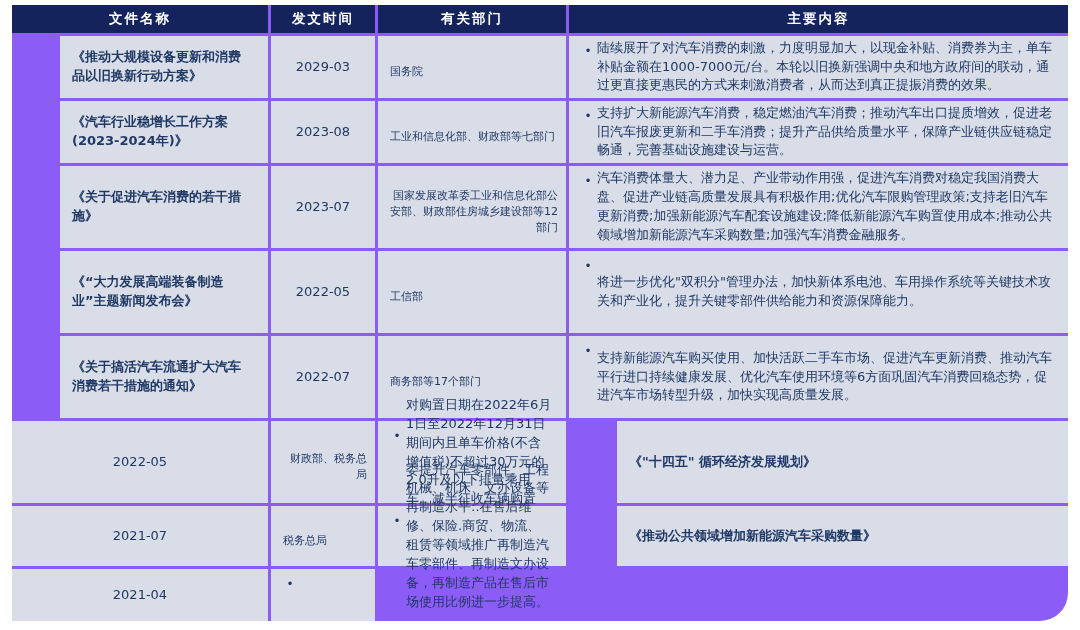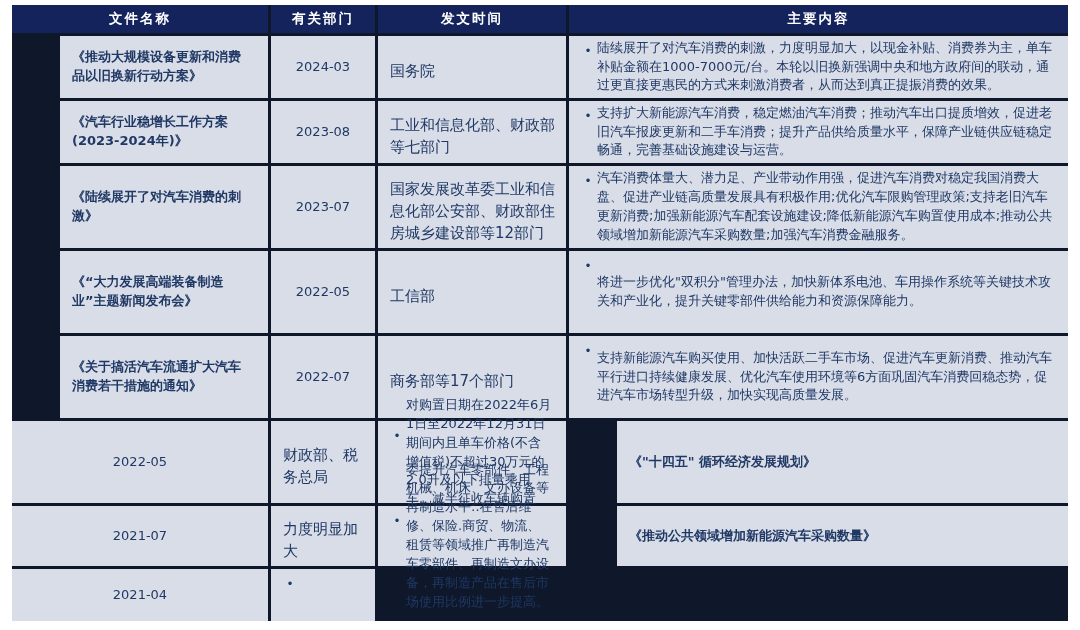--- a/index.html
+++ b/index.html
@@ -8,21 +8,22 @@
     background: #ffffff;
     font-family: "DejaVu Sans", "Liberation Sans", sans-serif;
   }
   .policy-table {
     width: 1056px;
     margin: 5px 12px;
     display: grid;
     grid-template-columns: 256px 104px 188px 1fr;
     grid-template-rows: 28px 62px 62px 82px 82px 82px 82px 60px 52px;
     gap: 3px;
-    background: #0f172a;
+    background: #8b5cf6;
+    border-radius: 28px;
   }
   .hcell {
     background: #14235c;
     color: #ffffff;
     font-weight: bold;
     font-size: 13.5px;
     display: flex;
     align-items: center;
     justify-content: center;
     letter-spacing: 2px;
@@ -40,21 +41,22 @@
     padding: 6px 16px 6px 12px;
     text-align: left;
     margin-left: 48px;
   }
   .cell.date {
     justify-content: center;
     font-size: 13px;
   }
   .cell.dept {
     padding: 16px 8px 6px 12px;
-    font-size: 15px;
+    font-size: 11px;
+    text-align: right;
   }
   .cell.content {
     padding: 6px 14px 6px 10px;
     align-items: center;
   }
   .bullet {
     width: 18px;
     flex: 0 0 18px;
     align-self: flex-start;
     text-align: center;
@@ -62,41 +64,41 @@
     padding-top: 1px;
   }
   .content-text { flex: 1; }
 </style>
 </head>
 <body>
 
 <div class="policy-table">
 
   <div class="hcell">文件名称</div>
+  <div class="hcell">发文时间</div>
   <div class="hcell">有关部门</div>
-  <div class="hcell">发文时间</div>
   <div class="hcell">主要内容</div>
 
   <div class="cell name">《推动大规模设备更新和消费品以旧换新行动方案》</div>
-  <div class="cell date">2024-03</div>
+  <div class="cell date">2029-03</div>
   <div class="cell dept">国务院</div>
   <div class="cell content">
     <span class="bullet">•</span>
     <span class="content-text">陆续展开了对汽车消费的刺激，力度明显加大，以现金补贴、消费券为主，单车补贴金额在1000-7000元/台。本轮以旧换新强调中央和地方政府间的联动，通过更直接更惠民的方式来刺激消费者，从而达到真正提振消费的效果。</span>
   </div>
 
   <div class="cell name">《汽车行业稳增长工作方案(2023-2024年)》</div>
   <div class="cell date">2023-08</div>
   <div class="cell dept">工业和信息化部、财政部等七部门</div>
   <div class="cell content">
     <span class="bullet">•</span>
     <span class="content-text">支持扩大新能源汽车消费，稳定燃油汽车消费；推动汽车出口提质增效，促进老旧汽车报废更新和二手车消费；提升产品供给质量水平，保障产业链供应链稳定畅通，完善基础设施建设与运营。</span>
   </div>
 
-  <div class="cell name">《陆续展开了对汽车消费的刺激》</div>
+  <div class="cell name">《关于促进汽车消费的若干措施》</div>
   <div class="cell date">2023-07</div>
   <div class="cell dept">国家发展改革委工业和信息化部公安部、财政部住房城乡建设部等12部门</div>
   <div class="cell content">
     <span class="bullet">•</span>
     <span class="content-text">汽车消费体量大、潜力足、产业带动作用强，促进汽车消费对稳定我国消费大盘、促进产业链高质量发展具有积极作用;优化汽车限购管理政策;支持老旧汽车更新消费;加强新能源汽车配套设施建设;降低新能源汽车购置使用成本;推动公共领域增加新能源汽车采购数量;加强汽车消费金融服务。</span>
   </div>
 
   <div class="cell name">《“大力发展高端装备制造业”主题新闻发布会》</div>
   <div class="cell date">2022-05</div>
   <div class="cell dept">工信部</div>
@@ -115,21 +117,21 @@
 
   <div class="cell date">2022-05</div>
   <div class="cell dept">财政部、税务总局</div>
   <div class="cell content">
     <span class="bullet">•</span>
     <span class="content-text">对购置日期在2022年6月1日至2022年12月31日期间内且单车价格(不含增值税)不超过30万元的2.0升及以下排量乘用车，减半征收车辆购置税。</span>
   </div>
 
   <div class="cell name">《"十四五" 循环经济发展规划》</div>
   <div class="cell date">2021-07</div>
-  <div class="cell dept">力度明显加大</div>
+  <div class="cell dept">税务总局</div>
   <div class="cell content">
     <span class="bullet">•</span>
     <span class="content-text">委提升汽车零部件、工程机械、机床、文办设备等再制造水平:.在售后维修、保险.商贸、物流、租赁等领域推广再制造汽车零部件、再制造文办设备，再制造产品在售后市场使用比例进一步提高。</span>
   </div>
 
   <div class="cell name">《推动公共领域增加新能源汽车采购数量》</div>
   <div class="cell date">2021-04</div>
   <div class="cell content">
     <span class="bullet">•</span>
   </div>

